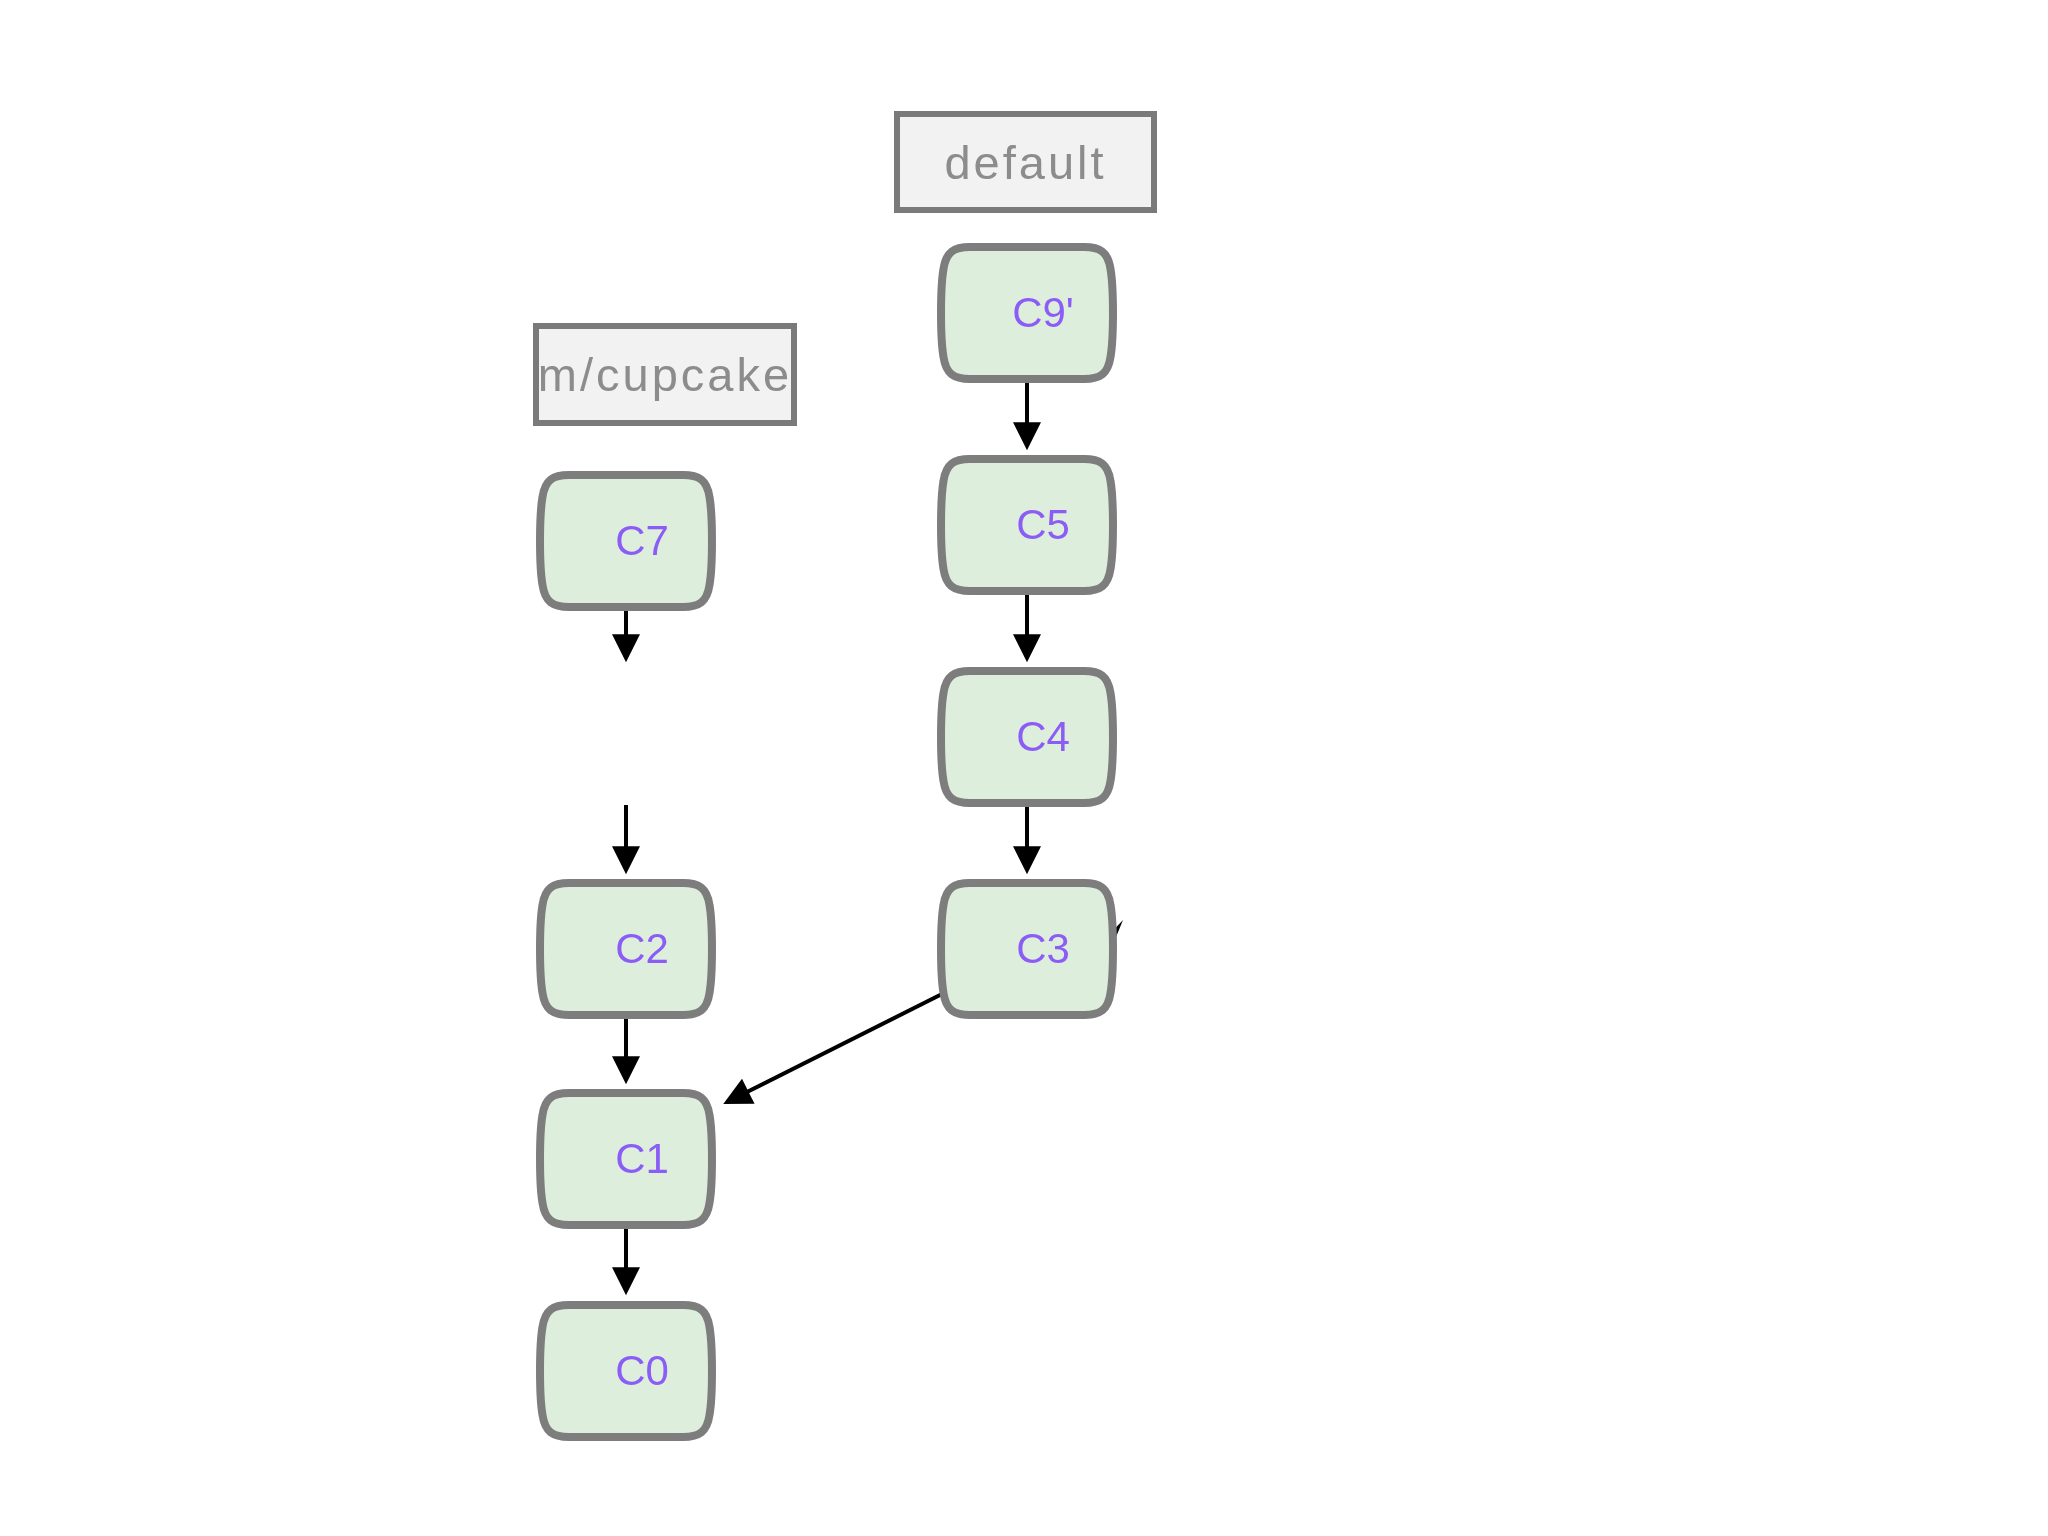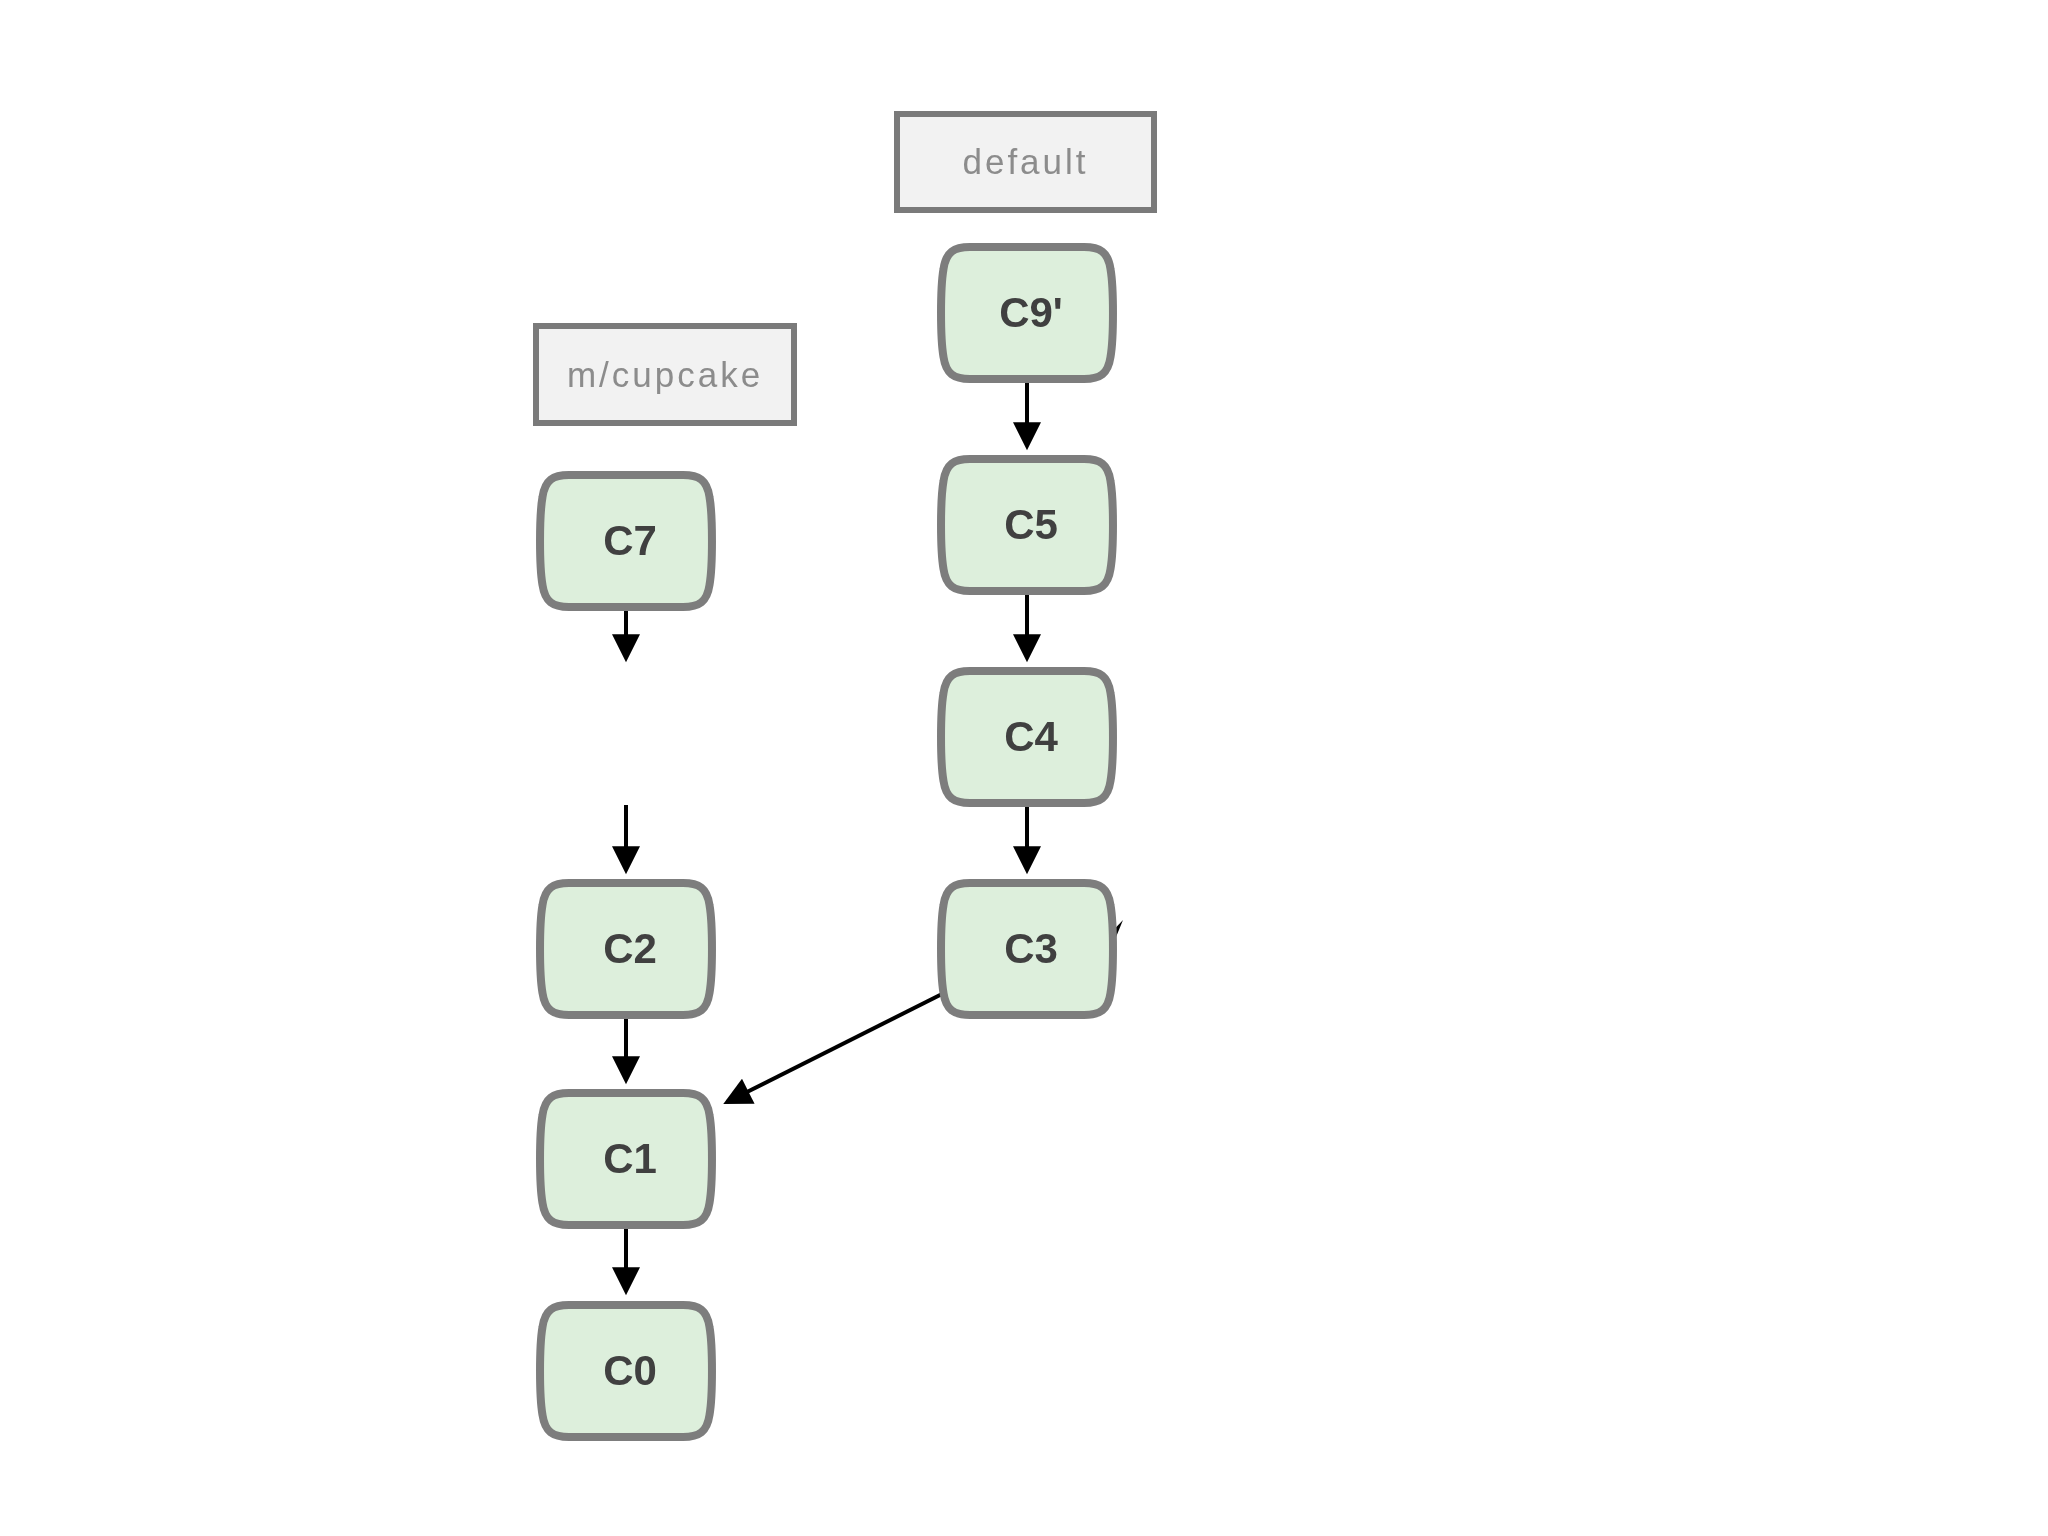--- a/index.html
+++ b/index.html
@@ -25,46 +25,45 @@
     position: absolute;
     box-sizing: border-box;
     background: #f2f2f2;
     border: 6px solid #7a7a7a;
     display: flex;
     align-items: center;
     justify-content: center;
   }
   .branch-label span {
     color: #8c8c8c;
-    font-size: 35px;
+    font-size: 47px;
     letter-spacing: 3px;
   }
   .commit-node {
     position: absolute;
     width: 182px;
     height: 140px;
   }
   .commit-node svg {
     position: absolute;
     left: 0;
     top: 0;
     display: block;
   }
   .commit-node .node-text {
     position: absolute;
-    left: 4px;
+    left: 16px;
     top: 0;
     width: 100%;
     height: 100%;
     display: flex;
     align-items: center;
     justify-content: center;
-    color: #404040;
+    color: #8b5cf6;
     font-size: 42px;
-    font-weight: bold;
   }
 </style>
 </head>
 <body>
 
 <div class="canvas">
 
   <svg class="edges-layer" width="2048" height="1536" viewBox="0 0 2048 1536">
     <defs>
       <marker id="arrowhead" viewBox="0 0 10 10" refX="8.5" refY="5" markerWidth="9" markerHeight="7" orient="auto-start-reverse">

